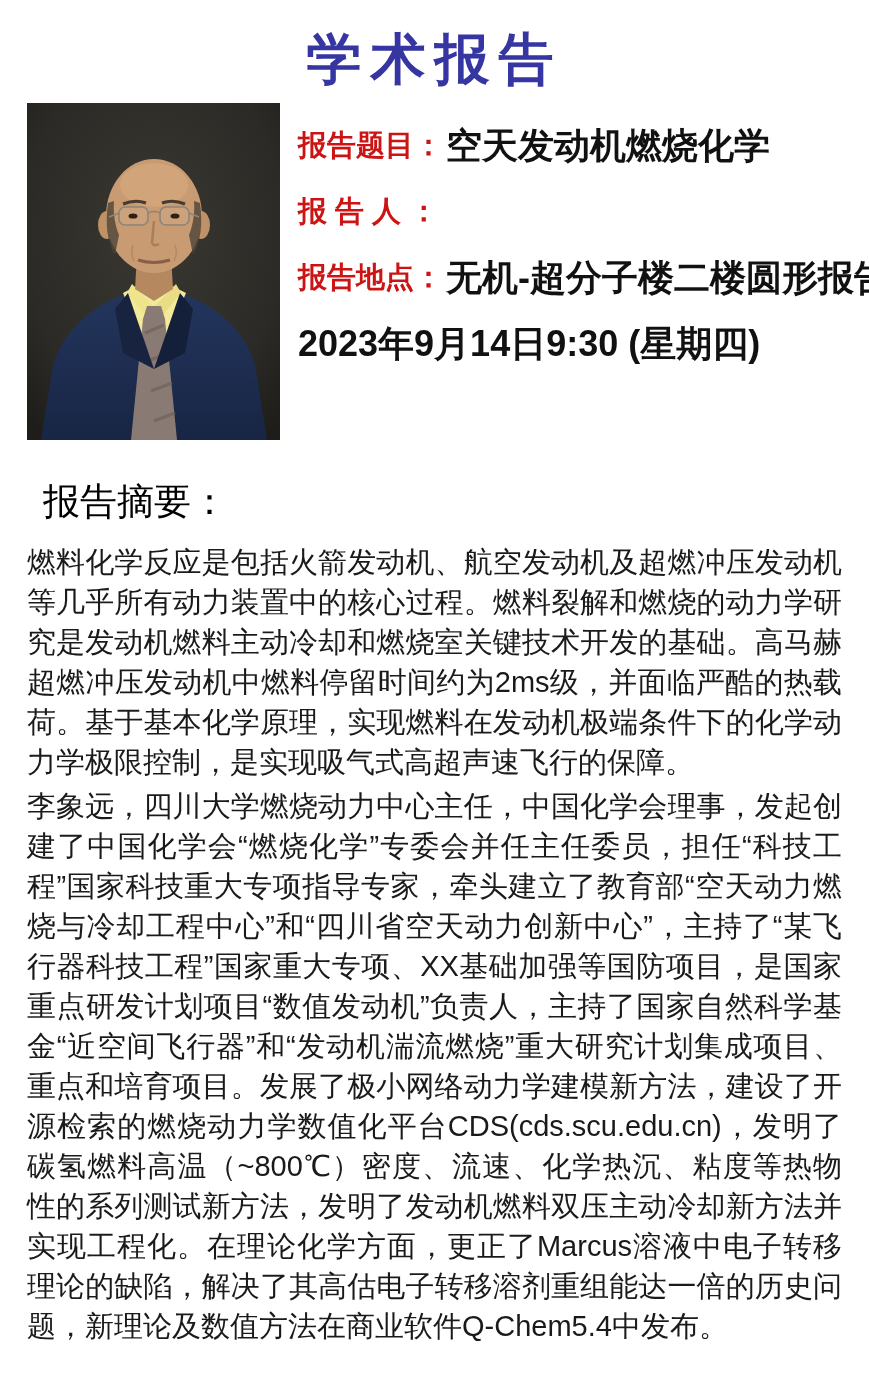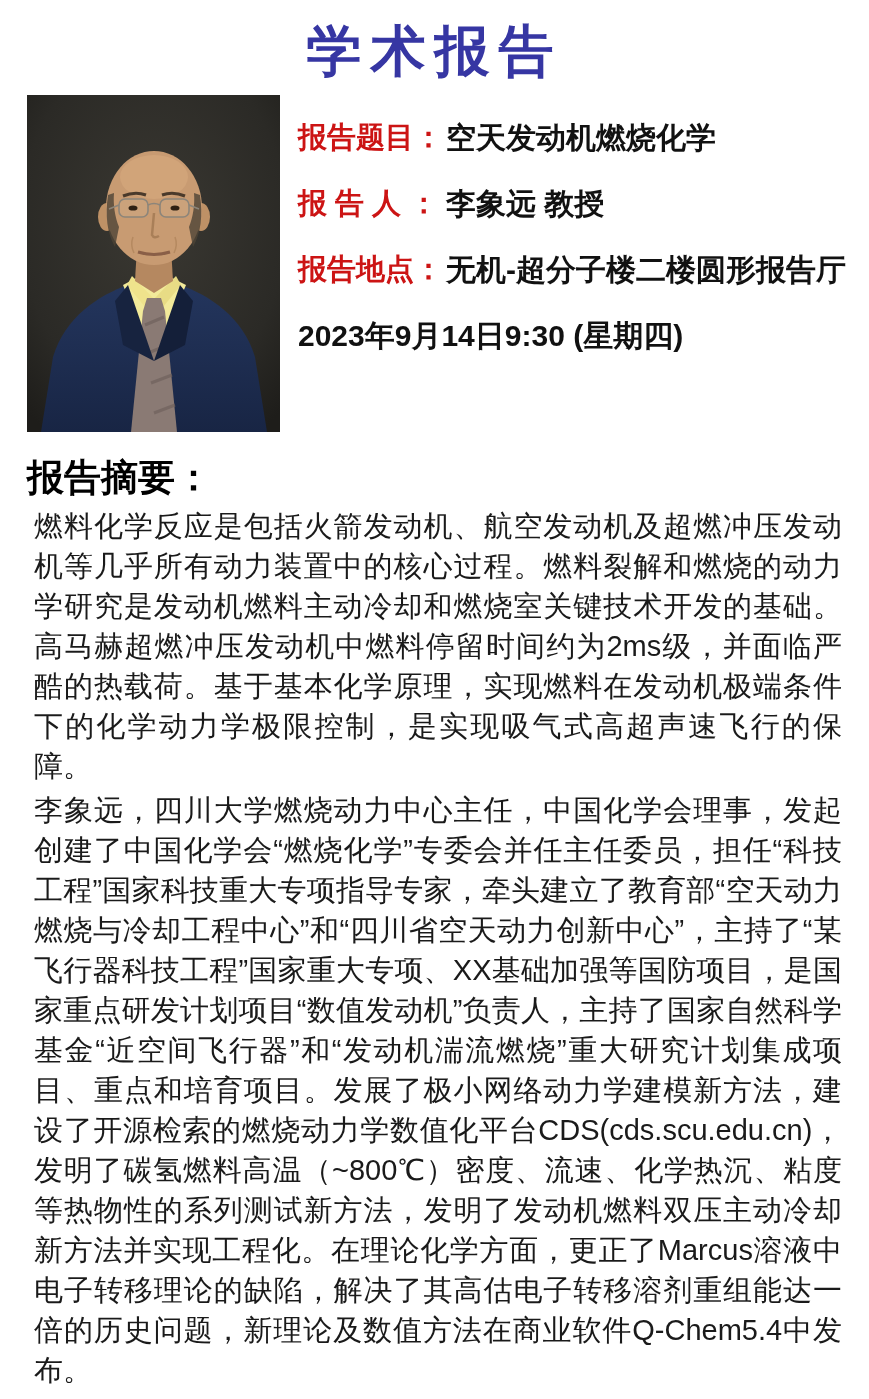--- a/index.html
+++ b/index.html
@@ -12,21 +12,21 @@
     overflow: hidden;
   }
   .page { width: 869px; height: 1399px; padding: 0 27px; }
 
   .title {
     text-align: center;
     font-size: 55px;
     font-weight: 900;
     color: #3636A3;
     letter-spacing: 9px;
-    margin: 0;
+    margin: 8px;
     padding-top: 20px;
     line-height: 1.15;
     font-family: Liberation Serif, serif;
   }
 
   .header-row { display: flex; margin-top: 12px; }
   .photo-frame { width: 253px; height: 337px; flex: none; overflow: hidden; }
   .photo-frame svg { display: block; }
 
   .info-col {
@@ -39,35 +39,35 @@
   .info-row { display: flex; align-items: center; height: 66px; }
   .info-label {
     width: 148px; flex: none;
     color: #CC1414;
     font-weight: 700;
     font-size: 29px;
     white-space: pre;
   }
   .info-value {
     font-weight: 700;
-    font-size: 30px;
+    font-size: 36px;
     color: #111111;
     white-space: nowrap;
   }
 
   .section-heading {
     font-size: 37px;
-    font-weight: 700;
+    font-weight: 400;
     color: #000000;
-    margin: 0;
+    margin: 16px;
     padding-top: 22px;
     line-height: 1.3;
   }
   .body-text {
-    margin: 4px 0 0 7px;
+    margin: 4px 0 0 0;
     font-size: 29px;
     line-height: 40px;
     text-align: justify;
     color: #1a1a1a;
     font-weight: 400;
   }
 </style>
 </head>
 <body>
 
@@ -141,21 +141,20 @@
       </svg>
     </div>
 
     <div class="info-col">
       <div class="info-row">
         <span class="info-label">报告题目：</span>
         <span class="info-value">空天发动机燃烧化学</span>
       </div>
       <div class="info-row">
         <span class="info-label">报 告 人 ：</span>
-        <span class="info-value">李象远 教授</span>
       </div>
       <div class="info-row">
         <span class="info-label">报告地点：</span>
         <span class="info-value">无机-超分子楼二楼圆形报告厅</span>
       </div>
       <div class="info-row">
         <span class="info-value">2023年9月14日9:30 (星期四)</span>
       </div>
     </div>
   </div>

